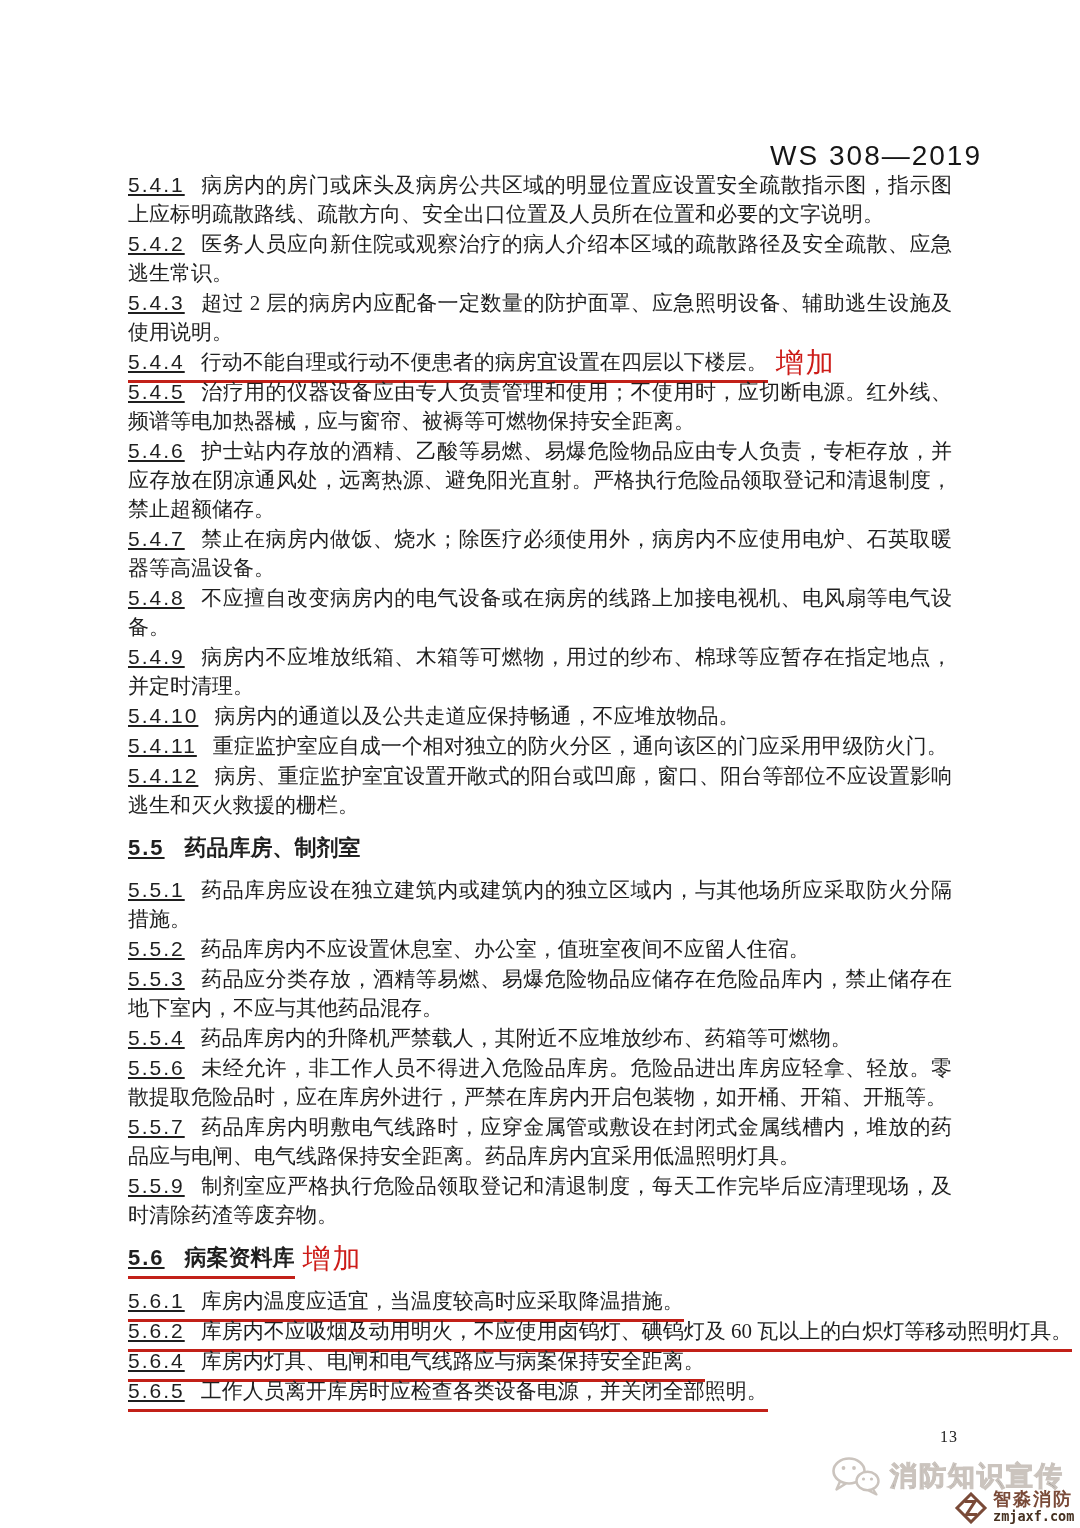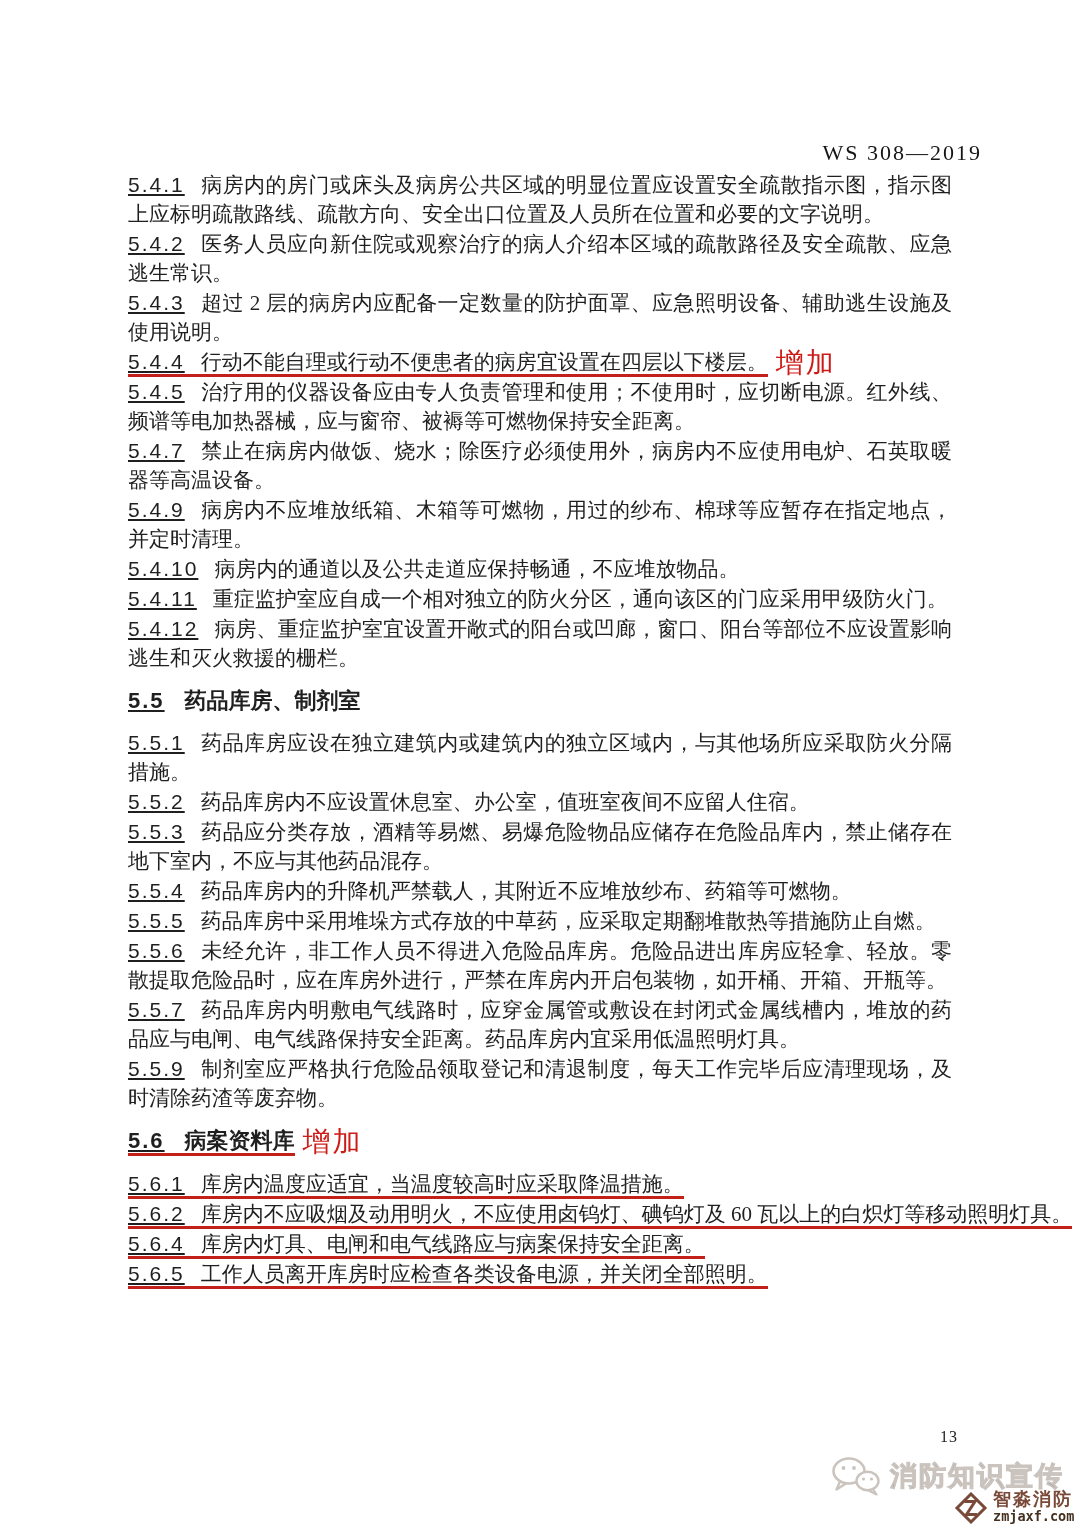--- a/index.html
+++ b/index.html
@@ -15,40 +15,40 @@
   .page{
     position:relative;
     width:1080px;height:1528px;
     background:#ffffff;
     font-family:"Liberation Serif", serif;
     color:var(--ink);
     overflow:hidden;
   }
   .std-no{
     position:absolute;top:140px;right:98px;
-    font-family:Liberation Serif, serif;
-    font-size:22px;letter-spacing:2px;color:#161616;
+    font-family:Liberation Sans, sans-serif;
+    font-size:28px;letter-spacing:2px;color:#161616;
   }
   .content{
     position:absolute;top:170px;left:128px;width:824px;
     font-size:21px;line-height:29px;text-align:justify;
   }
   .content p.item{margin:0;}
   .content h3.heading{
     margin:13px 0;font-size:22px;font-weight:bold;line-height:29px;
     text-align:left;
   }
   .num{
     font-family:"Liberation Sans", sans-serif;
     letter-spacing:2px;padding-right:16px;white-space:nowrap;text-decoration:underline;
   }
   h3 .num{padding-right:20px;text-align:center;}
   .redline{
     border-bottom:3px solid var(--red-line);
-    padding-bottom:0;
+    padding-bottom:6px;
   }
   .nowrap{white-space:nowrap;}
   .annotation{
     color:var(--red);
     font-size:28px;line-height:1;
     margin-left:8px;
     display:inline-block;vertical-align:-3px;
     font-weight:400;letter-spacing:2px;
   }
   .page-number{
@@ -86,31 +86,32 @@
 <div class="page">
 
   <div class="std-no">WS 308—2019</div>
 
   <main class="content">
       <p class="item"><span class="plain"><span class="num">5.4.1</span><span class="txt">病房内的房门或床头及病房公共区域的明显位置应设置安全疏散指示图，指示图上应标明疏散路线、疏散方向、安全出口位置及人员所在位置和必要的文字说明。</span></span></p>
       <p class="item"><span class="plain"><span class="num">5.4.2</span><span class="txt">医务人员应向新住院或观察治疗的病人介绍本区域的疏散路径及安全疏散、应急逃生常识。</span></span></p>
       <p class="item"><span class="plain"><span class="num">5.4.3</span><span class="txt">超过 2 层的病房内应配备一定数量的防护面罩、应急照明设备、辅助逃生设施及使用说明。</span></span></p>
       <p class="item"><span class="redline"><span class="num">5.4.4</span><span class="txt">行动不能自理或行动不便患者的病房宜设置在四层以下楼层。</span></span><span class="annotation">增加</span></p>
       <p class="item"><span class="plain"><span class="num">5.4.5</span><span class="txt">治疗用的仪器设备应由专人负责管理和使用；不使用时，应切断电源。红外线、频谱等电加热器械，应与窗帘、被褥等可燃物保持安全距离。</span></span></p>
+      <p class="item"><span class="plain"><span class="num">5.4.6</span><span class="txt">护士站内存放的酒精、乙酸等易燃、易爆危险物品应由专人负责，专柜存放，并应存放在阴凉通风处，远离热源、避免阳光直射。严格执行危险品领取登记和清退制度，禁止超额储存。</span></span></p>
       <p class="item"><span class="plain"><span class="num">5.4.7</span><span class="txt">禁止在病房内做饭、烧水；除医疗必须使用外，病房内不应使用电炉、石英取暖器等高温设备。</span></span></p>
+      <p class="item"><span class="plain"><span class="num">5.4.8</span><span class="txt">不应擅自改变病房内的电气设备或在病房的线路上加接电视机、电风扇等电气设备。</span></span></p>
       <p class="item"><span class="plain"><span class="num">5.4.9</span><span class="txt">病房内不应堆放纸箱、木箱等可燃物，用过的纱布、棉球等应暂存在指定地点，并定时清理。</span></span></p>
       <p class="item"><span class="plain"><span class="num">5.4.10</span><span class="txt">病房内的通道以及公共走道应保持畅通，不应堆放物品。</span></span></p>
       <p class="item"><span class="plain"><span class="num">5.4.11</span><span class="txt">重症监护室应自成一个相对独立的防火分区，通向该区的门应采用甲级防火门。</span></span></p>
       <p class="item"><span class="plain"><span class="num">5.4.12</span><span class="txt">病房、重症监护室宜设置开敞式的阳台或凹廊，窗口、阳台等部位不应设置影响逃生和灭火救援的栅栏。</span></span></p>
       <h3 class="heading"><span class="plain"><span class="num">5.5</span><span class="txt">药品库房、制剂室</span></span></h3>
       <p class="item"><span class="plain"><span class="num">5.5.1</span><span class="txt">药品库房应设在独立建筑内或建筑内的独立区域内，与其他场所应采取防火分隔措施。</span></span></p>
       <p class="item"><span class="plain"><span class="num">5.5.2</span><span class="txt">药品库房内不应设置休息室、办公室，值班室夜间不应留人住宿。</span></span></p>
       <p class="item"><span class="plain"><span class="num">5.5.3</span><span class="txt">药品应分类存放，酒精等易燃、易爆危险物品应储存在危险品库内，禁止储存在地下室内，不应与其他药品混存。</span></span></p>
       <p class="item"><span class="plain"><span class="num">5.5.4</span><span class="txt">药品库房内的升降机严禁载人，其附近不应堆放纱布、药箱等可燃物。</span></span></p>
-      <p class="item"><span class="plain"><span class="num">5.5.5</span><span class="txt">药品库房中采用堆垛方式存放的中草药，应采取定期翻堆散热等措施防止自燃。</span></span></p>
       <p class="item"><span class="plain"><span class="num">5.5.6</span><span class="txt">未经允许，非工作人员不得进入危险品库房。危险品进出库房应轻拿、轻放。零散提取危险品时，应在库房外进行，严禁在库房内开启包装物，如开桶、开箱、开瓶等。</span></span></p>
       <p class="item"><span class="plain"><span class="num">5.5.7</span><span class="txt">药品库房内明敷电气线路时，应穿金属管或敷设在封闭式金属线槽内，堆放的药品应与电闸、电气线路保持安全距离。药品库房内宜采用低温照明灯具。</span></span></p>
       <p class="item"><span class="plain"><span class="num">5.5.9</span><span class="txt">制剂室应严格执行危险品领取登记和清退制度，每天工作完毕后应清理现场，及时清除药渣等废弃物。</span></span></p>
       <h3 class="heading"><span class="redline"><span class="num">5.6</span><span class="txt">病案资料库</span></span><span class="annotation">增加</span></h3>
       <p class="item"><span class="redline"><span class="num">5.6.1</span><span class="txt">库房内温度应适宜，当温度较高时应采取降温措施。</span></span></p>
       <p class="item nowrap"><span class="redline"><span class="num">5.6.2</span><span class="txt">库房内不应吸烟及动用明火，不应使用卤钨灯、碘钨灯及 60 瓦以上的白炽灯等移动照明灯具。</span></span></p>
       <p class="item"><span class="redline"><span class="num">5.6.4</span><span class="txt">库房内灯具、电闸和电气线路应与病案保持安全距离。</span></span></p>
       <p class="item"><span class="redline"><span class="num">5.6.5</span><span class="txt">工作人员离开库房时应检查各类设备电源，并关闭全部照明。</span></span></p>
     </main>
 

